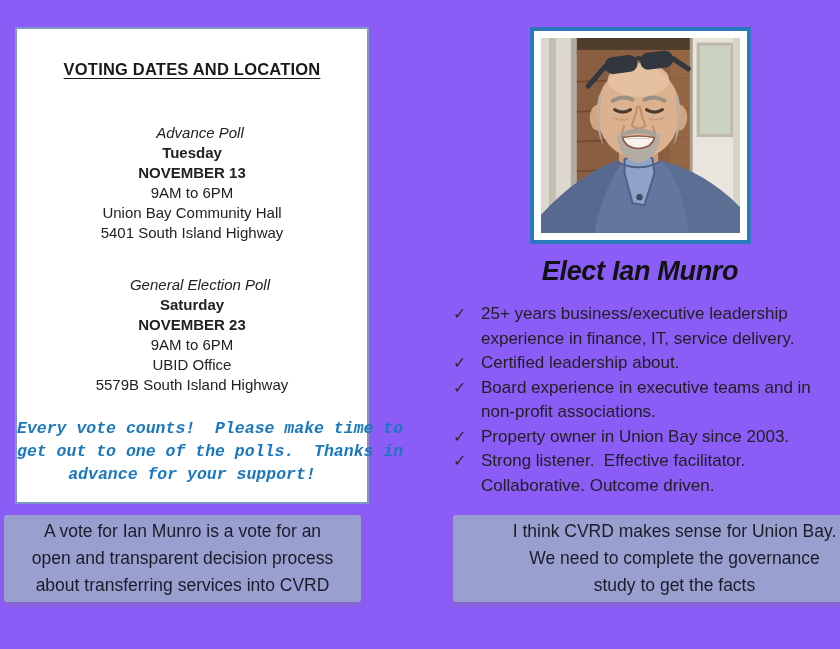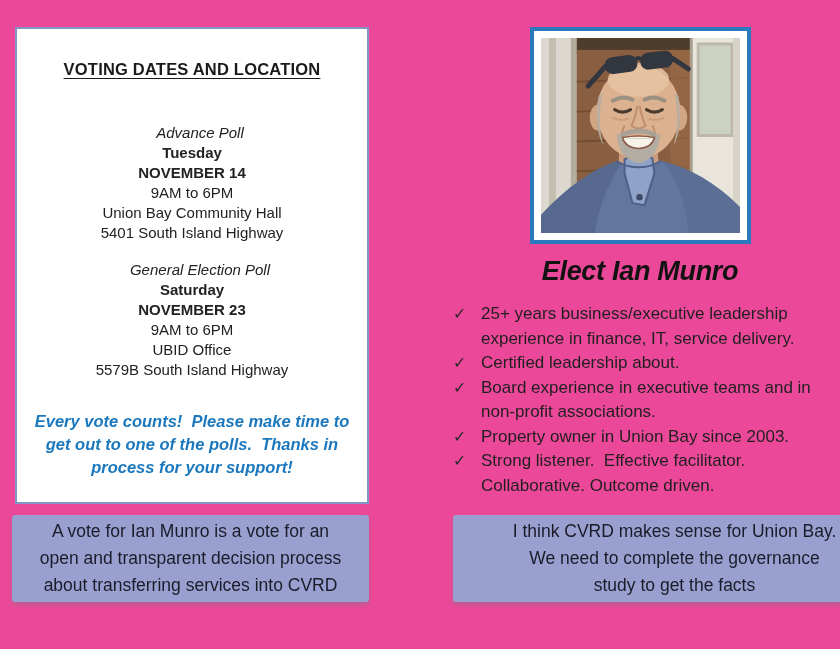--- a/index.html
+++ b/index.html
@@ -1,36 +1,36 @@
 <!DOCTYPE html>
 <html><head>
 <meta charset="utf-8">
 <style>
   * { margin:0; padding:0; box-sizing:border-box; }
   html,body { background:#ffffff; }
   .page {
-    position:relative; width:840px; height:649px; background:#ec4899;
+    position:relative; width:840px; height:649px; background:#8b5cf6;
     font-family:"Liberation Sans", sans-serif; color:#1f1f1f; overflow:hidden;
   }
 
   
   .voting-box {
     position:absolute; left:15px; top:27px; width:354px; height:477px;
     border:2px solid #8096c4; background:#ffffff; text-align:center;
   }
   .voting-title {
     margin-top:31px; font-size:16.5px; font-weight:700; letter-spacing:.2px;
     text-decoration:underline; text-underline-offset:3px; color:#1a1a1a;
   }
   .poll-block { margin-top:44px; }
-  .poll-block.second { margin-top:17px; }
+  .poll-block.second { margin-top:32px; }
   .pline { font-size:15px; line-height:20px; white-space:pre; color:#222; }
   .pline.italic { font-style:italic;padding-left:16px; }
   .pline.bold { font-weight:700; }
-  .vote-message { margin-top:30px; }
+  .vote-message { margin-top:22px;font-family:Liberation Mono, monospace; }
   .msg-line {
     font-size:16.5px; line-height:23px; font-weight:700; font-style:italic;
     color:#1b78be; white-space:pre;
   }
 
   
   .photo-frame {
     position:absolute; left:530px; top:27px; width:221px; height:217px;
     border:4px solid #2b7abe; background:#ffffff; padding:7px;
   }
@@ -51,54 +51,54 @@
   }
   .bullet-text { flex:1; }
   .bl { display:block; font-size:17px; line-height:24.5px; color:#1f1f1f; white-space:pre; }
 
   
   .quote {
     position:absolute; top:515px; height:87px; background:#99a0d0;
     border-radius:3px; display:flex; flex-direction:column; justify-content:center;
     text-align:center; box-shadow:0 3px 4px rgba(125,125,135,.45);
   }
-  .quote-left  { left:12px;  width:357px; }
+  .quote-left  { left:4px;  width:357px; }
   .quote-right { left:453px; width:443px; }
   .q-line { font-size:17.5px; line-height:27px; color:#1b1b29; white-space:pre; }
 </style>
 </head>
 <body>
 
 <div class="page">
 
   <section class="voting-box">
     <h2 class="voting-title">VOTING DATES AND LOCATION</h2>
 
     <div class="poll-block">
       <div class="pline italic">Advance Poll</div>
       <div class="pline bold">Tuesday</div>
-      <div class="pline bold">NOVEMBER 14</div>
+      <div class="pline bold">NOVEMBER 13</div>
       <div class="pline">9AM to 6PM</div>
       <div class="pline">Union Bay Community Hall</div>
       <div class="pline">5401 South Island Highway</div>
     </div>
 
     <div class="poll-block second">
       <div class="pline italic">General Election Poll</div>
       <div class="pline bold">Saturday</div>
       <div class="pline bold">NOVEMBER 23</div>
       <div class="pline">9AM to 6PM</div>
       <div class="pline">UBID Office</div>
       <div class="pline">5579B South Island Highway</div>
     </div>
 
     <div class="vote-message">
       <div class="msg-line">Every vote counts!  Please make time to</div>
       <div class="msg-line">get out to one of the polls.  Thanks in</div>
-      <div class="msg-line">process for your support!</div>
+      <div class="msg-line">advance for your support!</div>
     </div>
   </section>
 
   <figure class="photo-frame">
     <svg viewBox="0 0 200 196" preserveAspectRatio="none">
 
       <rect x="0" y="0" width="200" height="196" fill="#cdc5b6"></rect>
       <rect x="0" y="0" width="40" height="196" fill="#dcd8cf"></rect>
       <rect x="8" y="0" width="7" height="196" fill="#c4beb0"></rect>
       <rect x="30" y="0" width="10" height="196" fill="#b4ad9e"></rect>

